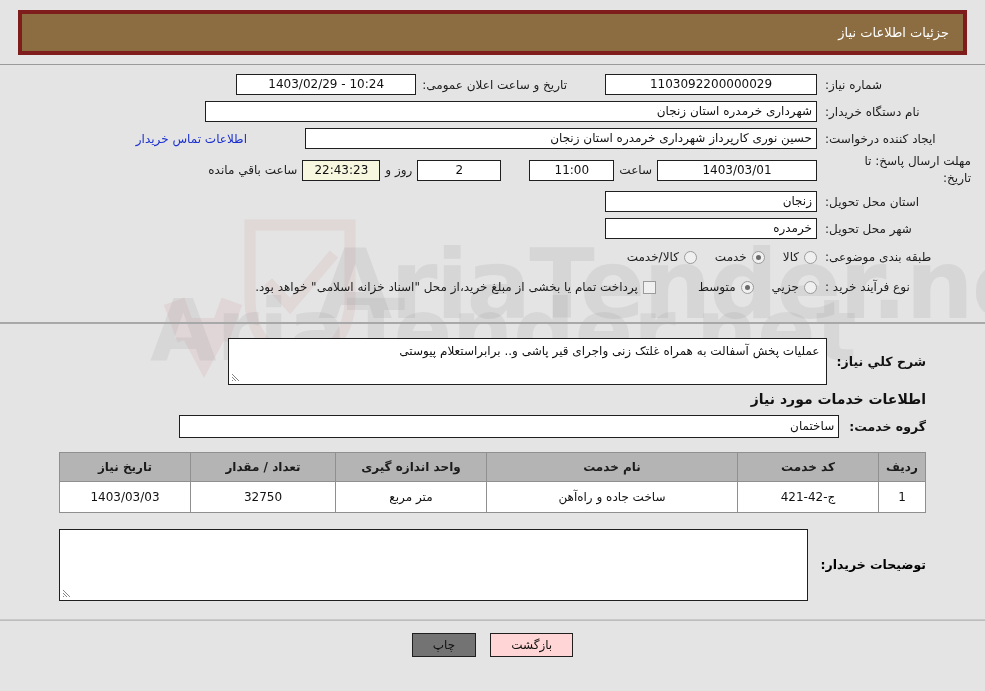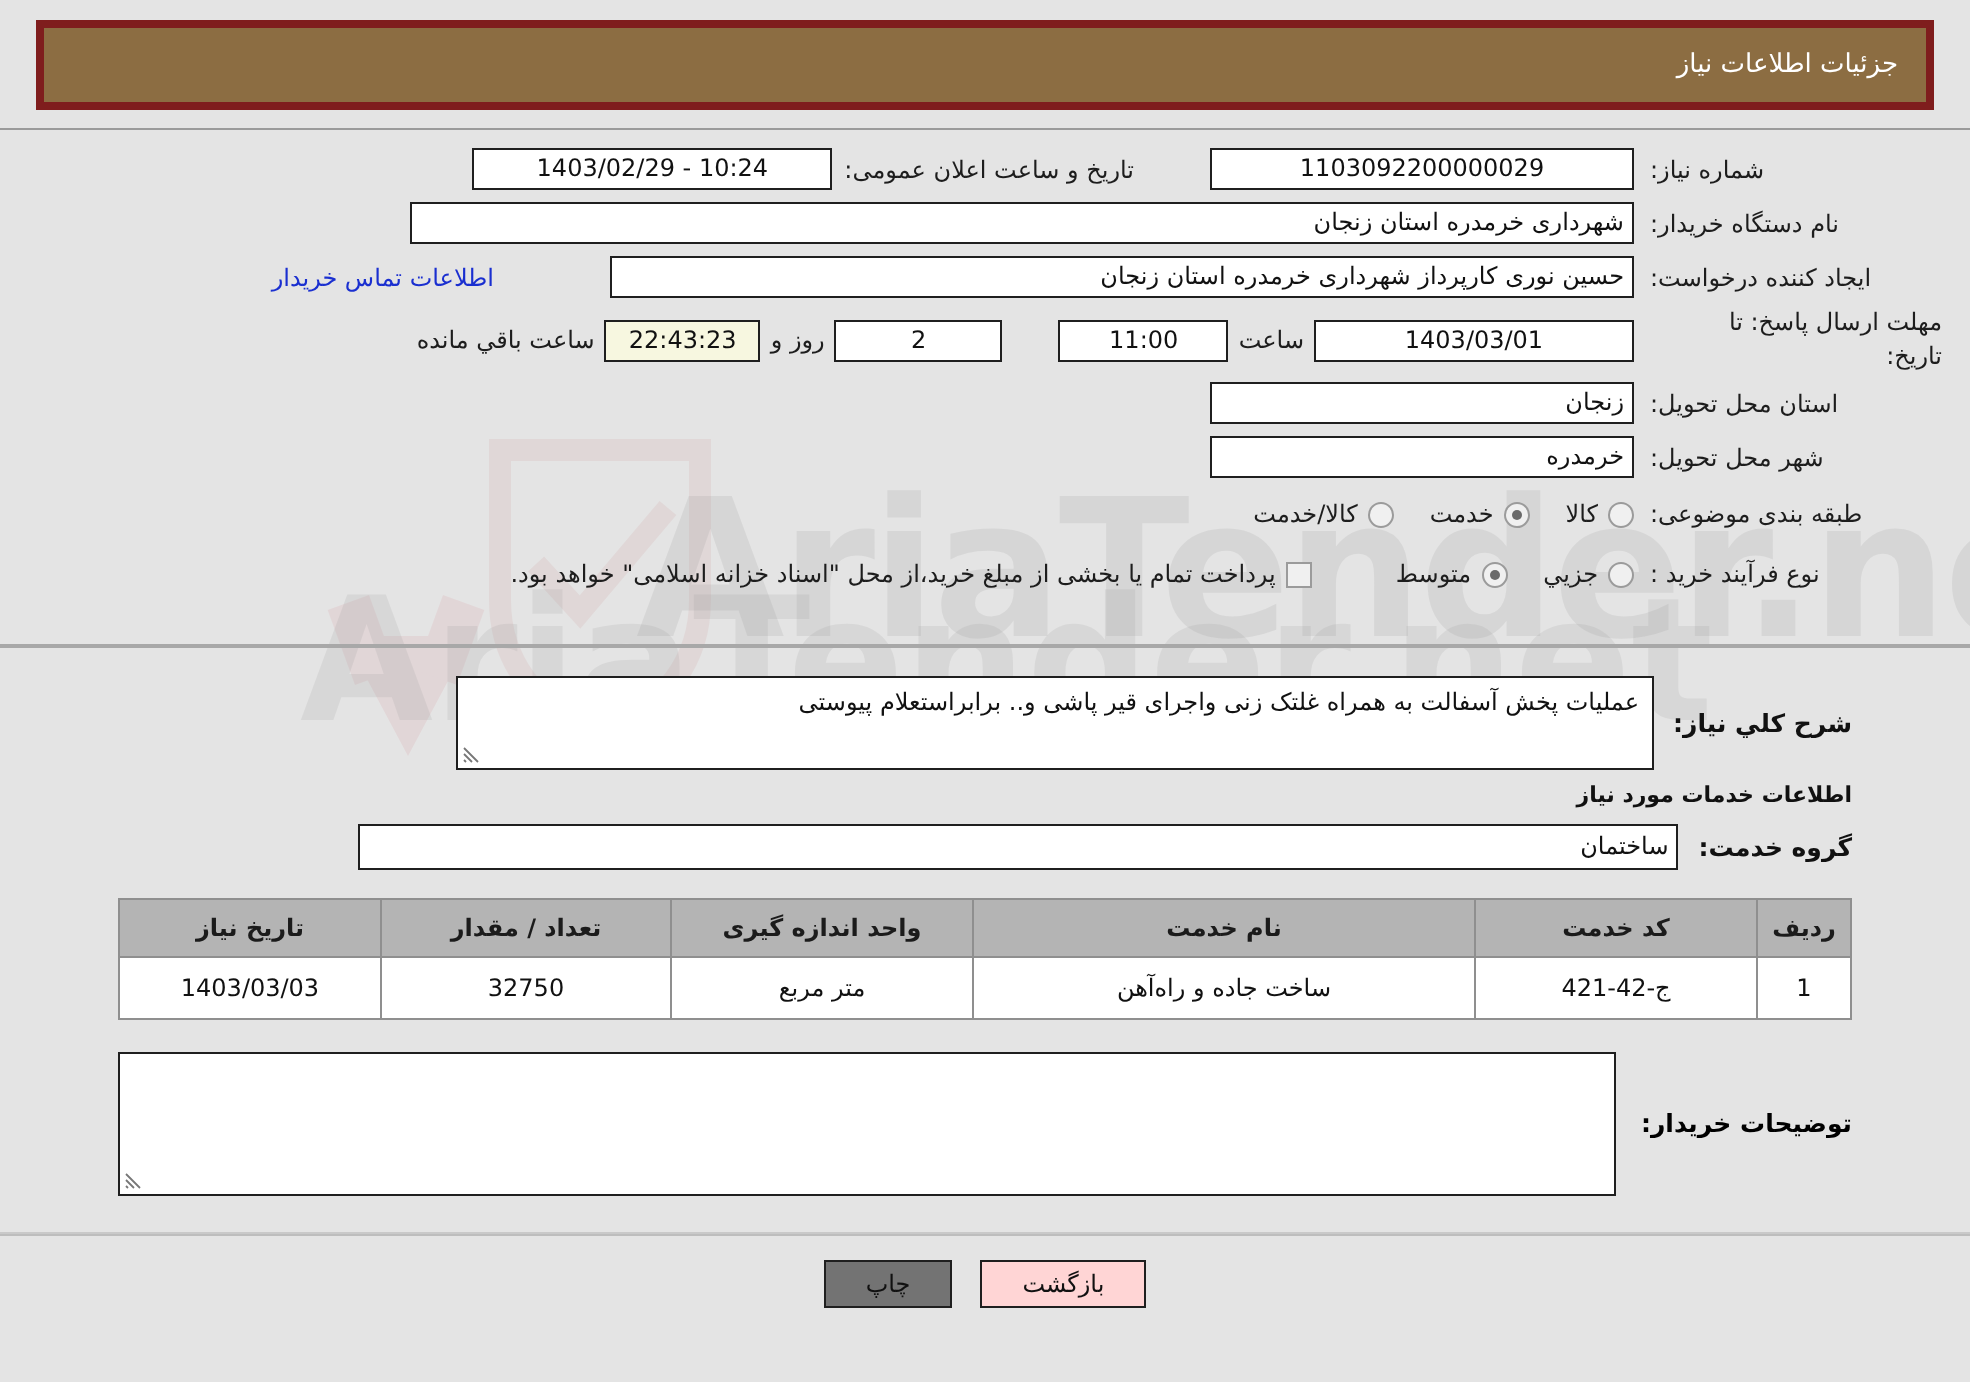--- a/index.html
+++ b/index.html
@@ -204,21 +204,21 @@
     font-size: 10px;
     line-height: 10px;
     transform: scaleX(-1);
   }
   .grip-lines {
     display: block;
     width: 9px; height: 9px;
   }
 
   .heading {
-    font-size: 11px;
+    font-size: 14px;
     font-weight: bold;
     color: #111;
     text-align: right;
     padding: 6px 0 4px 0;
   }
 
   
   .svc-row {
     display: flex;
     flex-direction: row;

